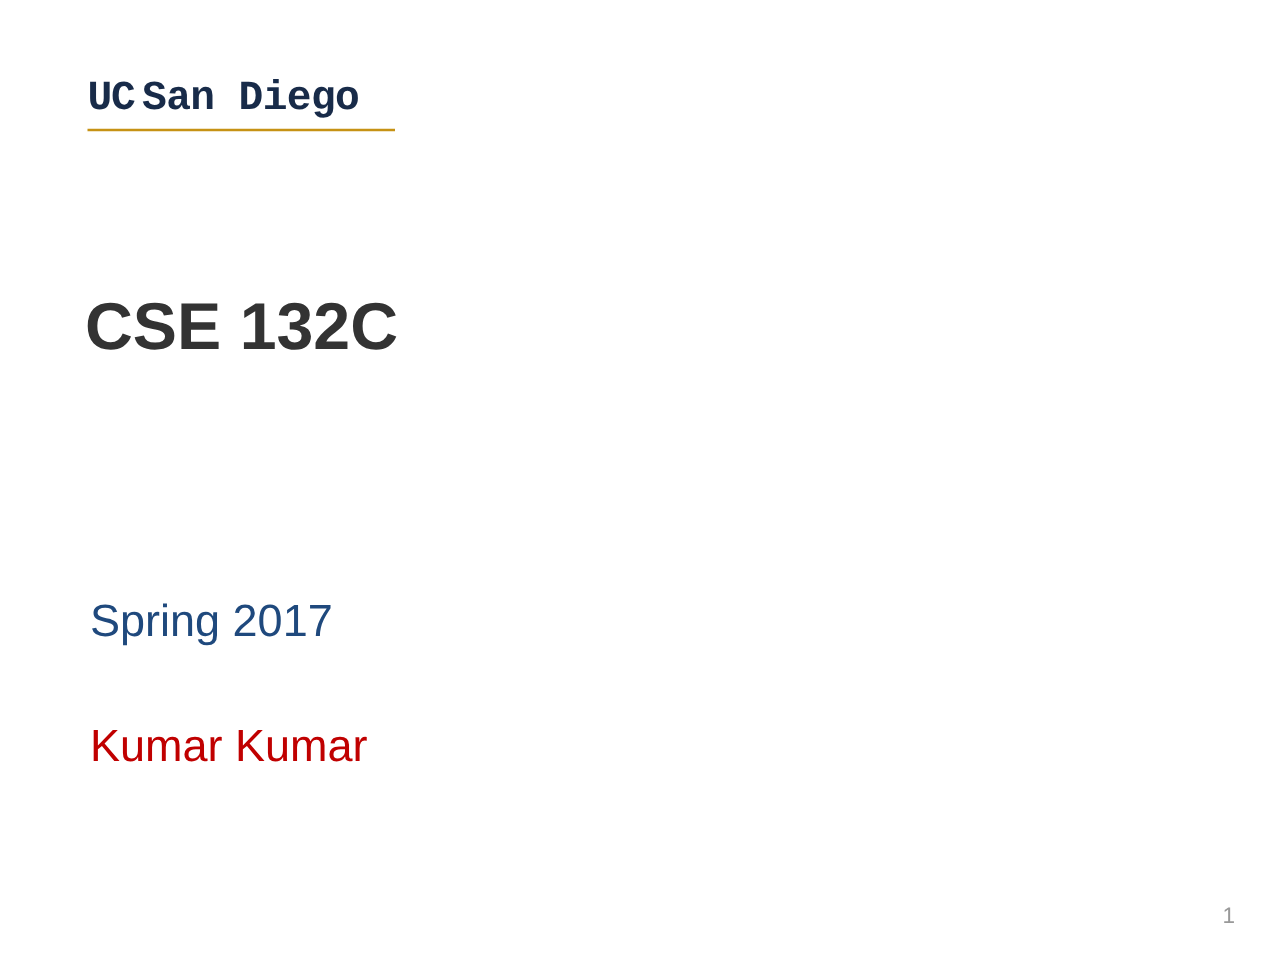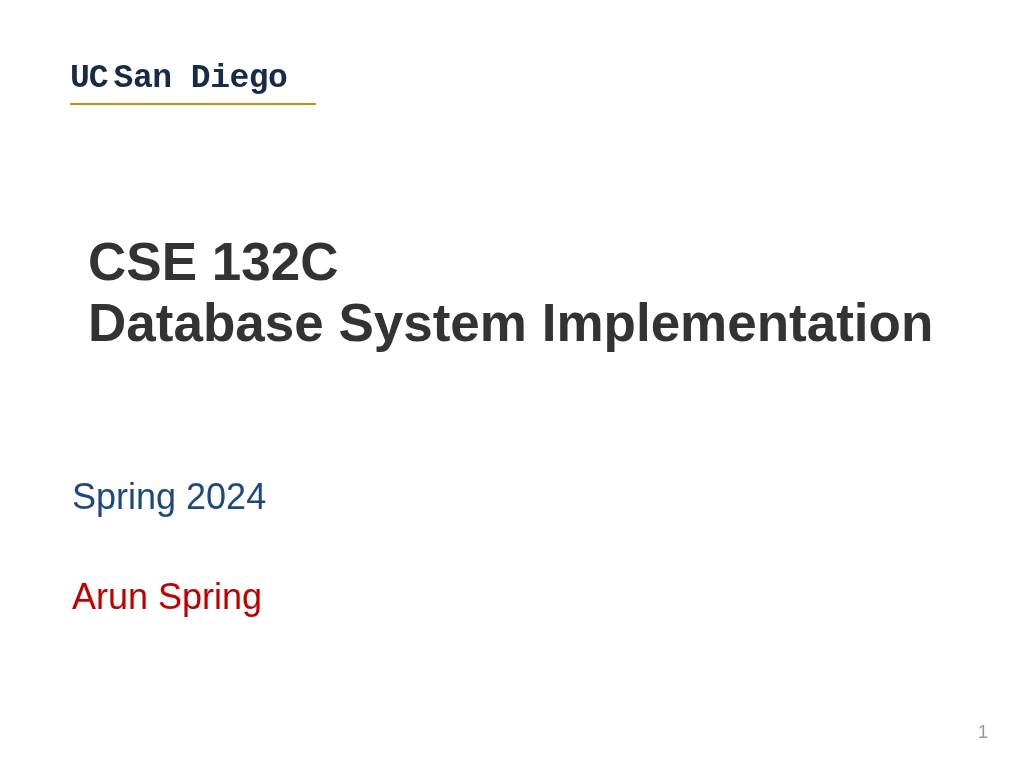--- a/index.html
+++ b/index.html
@@ -36,21 +36,21 @@
     }
     .logo-underline {
       height: 2px;
       background: #C69214;
       margin-top: 6px;
       width: 246px;
     }
     .title-block {
       position: absolute;
       top: 232px;
-      left: 88px;
+      left: 68px;
       right: 60px;
     }
     .course-code {
       font-size: 53px;
       font-weight: bold;
       color: #333333;
       line-height: 1.15;
     }
     .course-name {
       font-size: 53px;
@@ -85,20 +85,19 @@
 
 <div class="logo">
   <div class="logo-text">
     <span class="uc">UC</span><span class="spacer"></span><span>San Diego</span>
   </div>
   <div class="logo-underline"></div>
 </div>
 
 <div class="title-block">
   <div class="course-code">CSE 132C</div>
-  <div class="course-name">Database System Implementation</div>
 </div>
 
-<div class="term">Spring 2024</div>
+<div class="term">Spring 2017</div>
 
-<div class="author">Arun Spring</div>
+<div class="author">Kumar Kumar</div>
 
 <div class="page-number">1</div>
 
 </body></html>

